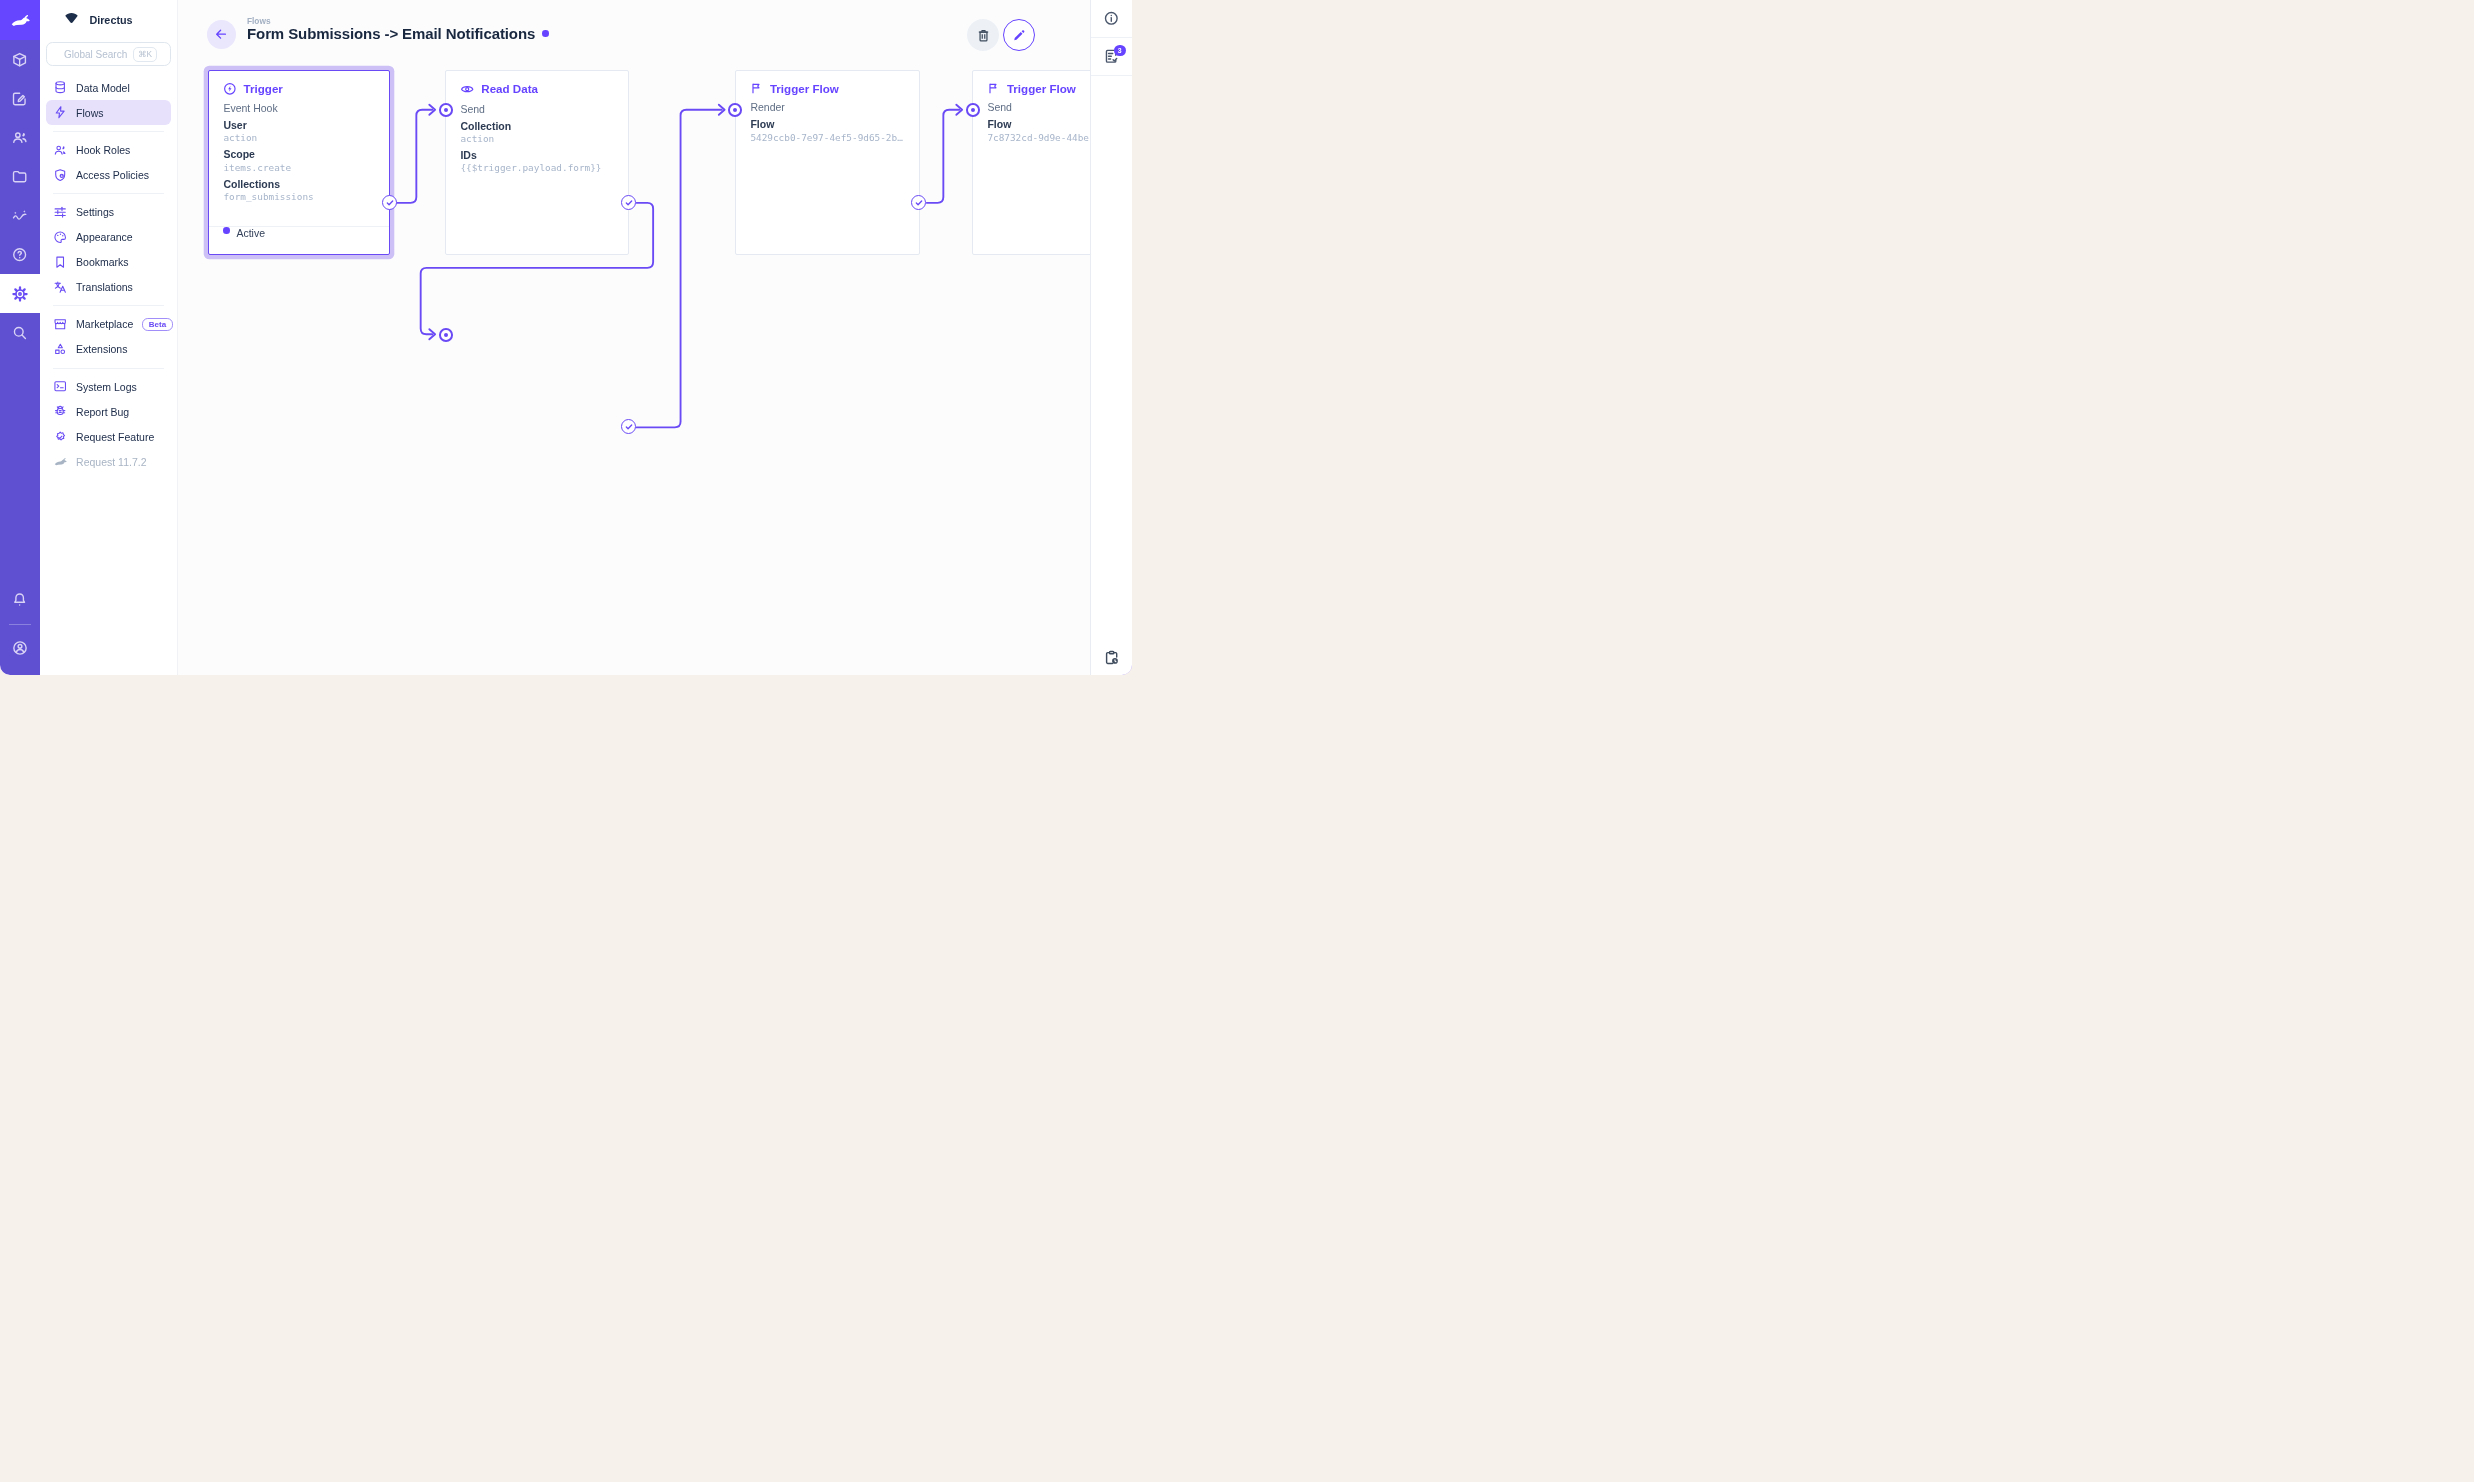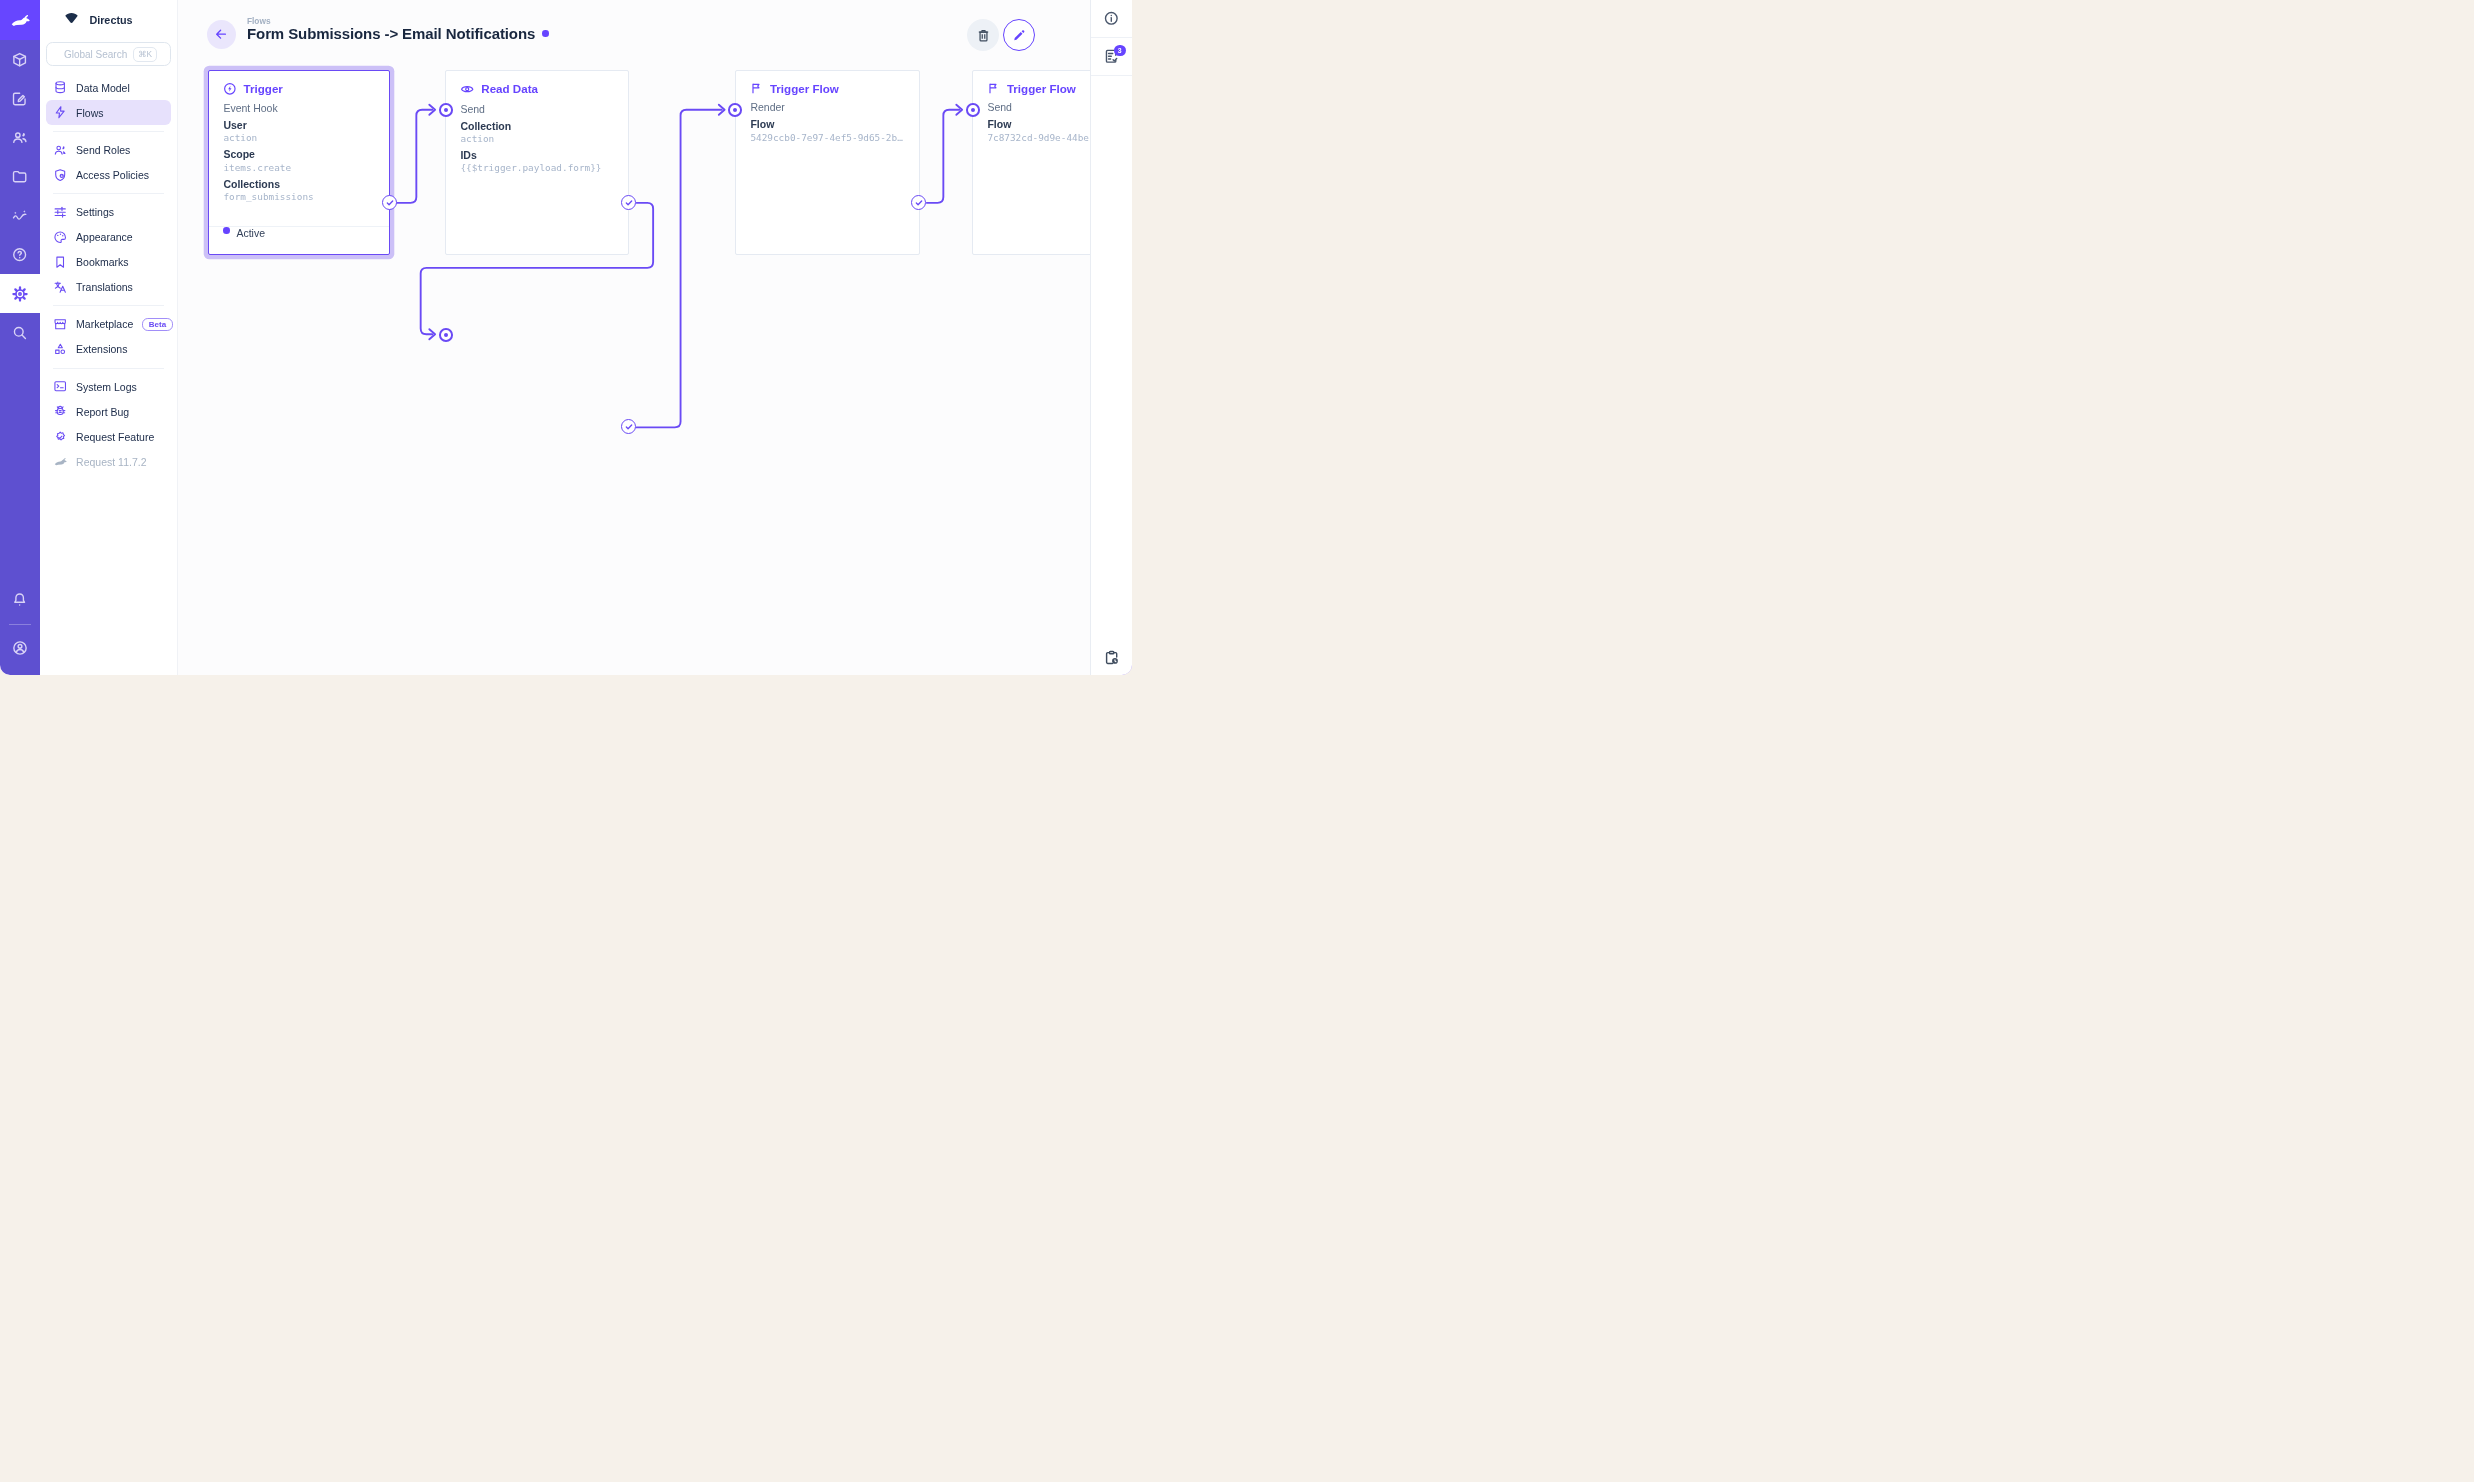--- a/index.html
+++ b/index.html
@@ -193,21 +193,21 @@
       </div>
       <div class="nav-divider"></div>
 
       <div class="nav-item">
         <svg width="14.4" height="14.4" viewBox="0 0 24 24">
             <circle cx="9.5" cy="8.5" r="3"></circle>
             <path d="M3.8 18.5 c.4-3 2.7-4.6 5.7-4.6 s5.3 1.6 5.7 4.6"></path>
             <path d="M15.5 9.8 a2.4 2.4 0 1 0 1.6-4.4" fill="#6a4cf4" stroke="none"></path>
             <path d="M16.6 13.6 c2.3.3 3.8 1.6 4.1 3.9 l.1 1 h-3.4" fill="#6a4cf4" stroke="none"></path>
           </svg>
-        <span class="lbl">Send Roles</span>
+        <span class="lbl">Hook Roles</span>
       </div>
       <div class="nav-item">
         <svg width="14.4" height="14.4" viewBox="0 0 24 24">
             <path d="M12 2.8 L19.5 5.4 V11 c0 4.6-3 8.4-7.5 9.8 C7.5 19.4 4.5 15.6 4.5 11 V5.4 Z"></path>
             <circle cx="14.6" cy="13.2" r="3.6" fill="#6a4cf4" stroke="none"></circle>
             <circle cx="14.6" cy="12.1" r="1" fill="#fff" stroke="none"></circle>
             <path d="M12.6 15.1 c.4-1 1.1-1.4 2-1.4 s1.6.4 2 1.4z" fill="#fff" stroke="none"></path>
           </svg>
         <span class="lbl">Access Policies</span>
       </div>

